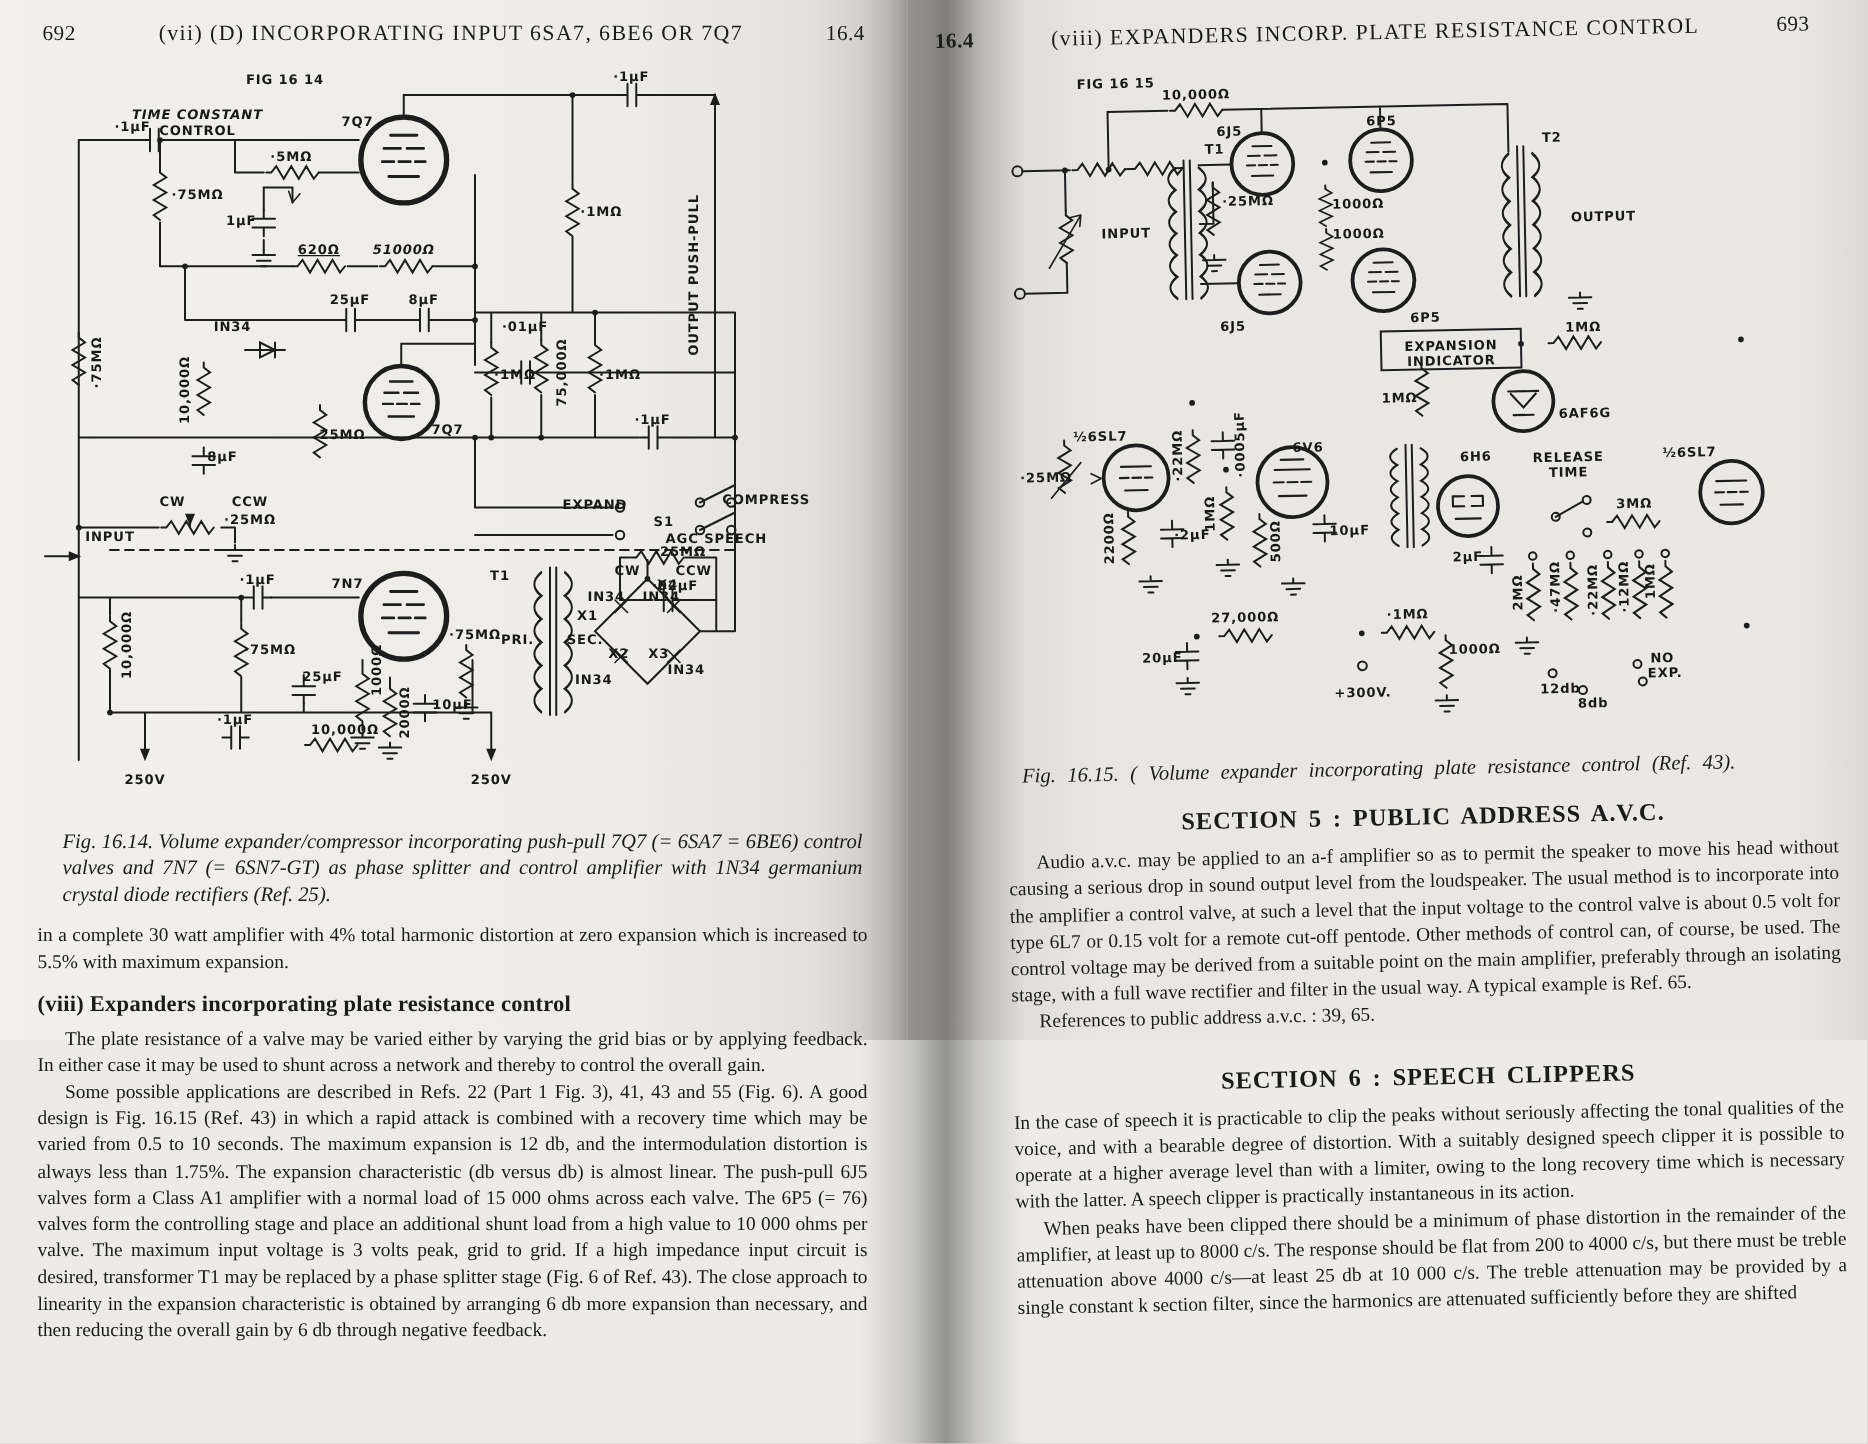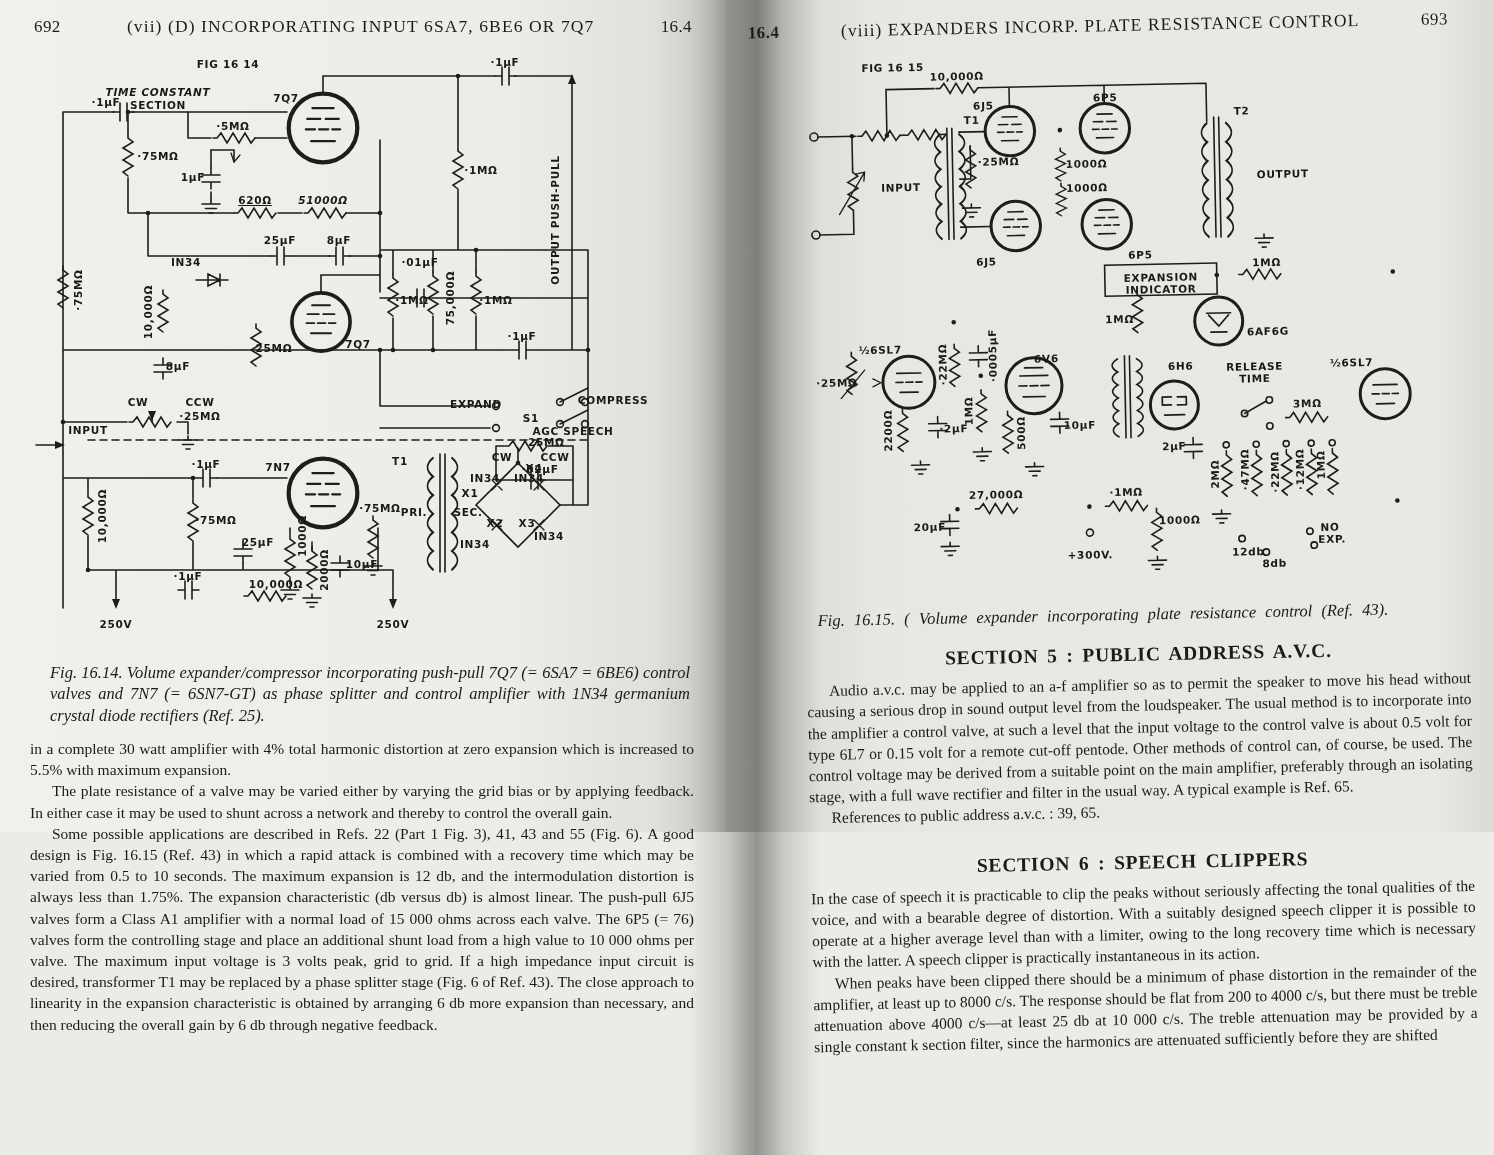--- a/index.html
+++ b/index.html
@@ -191,21 +191,21 @@
             <circle cx="35" cy="372" r="2.3"></circle>
               <circle cx="60" cy="520" r="2.3"></circle>
             <circle cx="165" cy="428" r="2.3"></circle>
               <circle cx="490" cy="413" r="2.3"></circle>
           </g>
         </g>
       </svg>
       <div class="labels">
           <span class="sl" style="left: 200px; top: 14px;">FIG 16 14</span>
           <span class="sl" style="left: 130px; top: 42px; font-style: italic;">TIME CONSTANT</span>
-          <span class="sl" style="left: 130px; top: 55px;">SECTION</span>
+          <span class="sl" style="left: 130px; top: 55px;">CONTROL</span>
           <span class="sl" style="left: 258px; top: 48px;">7Q7</span>
           <span class="sl" style="left: 78px; top: 52px;">·1μF</span>
           <span class="sl" style="left: 477px; top: 12px;">·1μF</span>
           <span class="sl" style="left: 205px; top: 76px;">·5MΩ</span>
           <span class="sl" style="left: 130px; top: 106px;">·75MΩ</span>
           <span class="sl" style="left: 165px; top: 127px;">1μF</span>
           <span class="sl" style="left: 227px; top: 150px; text-decoration: underline;">620Ω</span>
           <span class="sl" style="left: 295px; top: 150px; font-style: italic;">51000Ω</span>
           <span class="sl" style="left: 453px; top: 120px;">·1MΩ</span>
           <span class="sl" style="left: 252px; top: 190px;">25μF</span>
@@ -258,20 +258,21 @@
           <span class="sl" style="left: 521px; top: 486px;">IN34</span>
           <span class="sl" style="left: 88px; top: 574px;">250V</span>
           <span class="sl" style="left: 365px; top: 574px;">250V</span>
         </div>
     </div>
 
     <p class="caption" style="left:50px;top:645px;width:640px">Fig. 16.14.   Volume expander/compressor incorporating push-pull 7Q7 (= 6SA7 = 6BE6) control valves and 7N7 (= 6SN7-GT) as phase splitter and control amplifier with 1N34 germanium crystal diode rectifiers (Ref. 25).</p>
 
     <div class="textcol" style="left:30px;top:738px;width:664px">
       <p>in a complete 30 watt amplifier with 4% total harmonic distortion at zero expansion which is increased to 5.5% with maximum expansion.</p>
+      <h3 class="subhead">(viii) Expanders incorporating plate resistance control</h3>
       <p class="ind">The plate resistance of a valve may be varied either by varying the grid bias or by applying feedback.  In either case it may be used to shunt across a network and thereby to control the overall gain.</p>
       <p class="ind">Some possible applications are described in Refs. 22 (Part 1 Fig. 3), 41, 43 and 55 (Fig. 6).  A good design is Fig. 16.15 (Ref. 43) in which a rapid attack is combined with a recovery time which may be varied from 0.5 to 10 seconds.  The maximum expansion is 12 db, and the intermodulation distortion is always less than 1.75%.  The expansion characteristic (db versus db) is almost linear.  The push-pull 6J5 valves form a Class A1 amplifier with a normal load of 15 000 ohms across each valve.  The 6P5 (= 76) valves form the controlling stage and place an additional shunt load from a high value to 10 000 ohms per valve.  The maximum input voltage is 3 volts peak, grid to grid.  If a high impedance input circuit is desired, transformer T1 may be replaced by a phase splitter stage (Fig. 6 of Ref. 43).  The close approach to linearity in the expansion characteristic is obtained by arranging 6 db more expansion than necessary, and then reducing the overall gain by 6 db through negative feedback.</p>
     </div>
   </div>
 
   <div class="page right">
     <div class="tilt">
       <div class="runhead">
         <span class="num">16.4</span>
         <span class="rtitle">(viii) EXPANDERS INCORP. PLATE RESISTANCE CONTROL</span>

